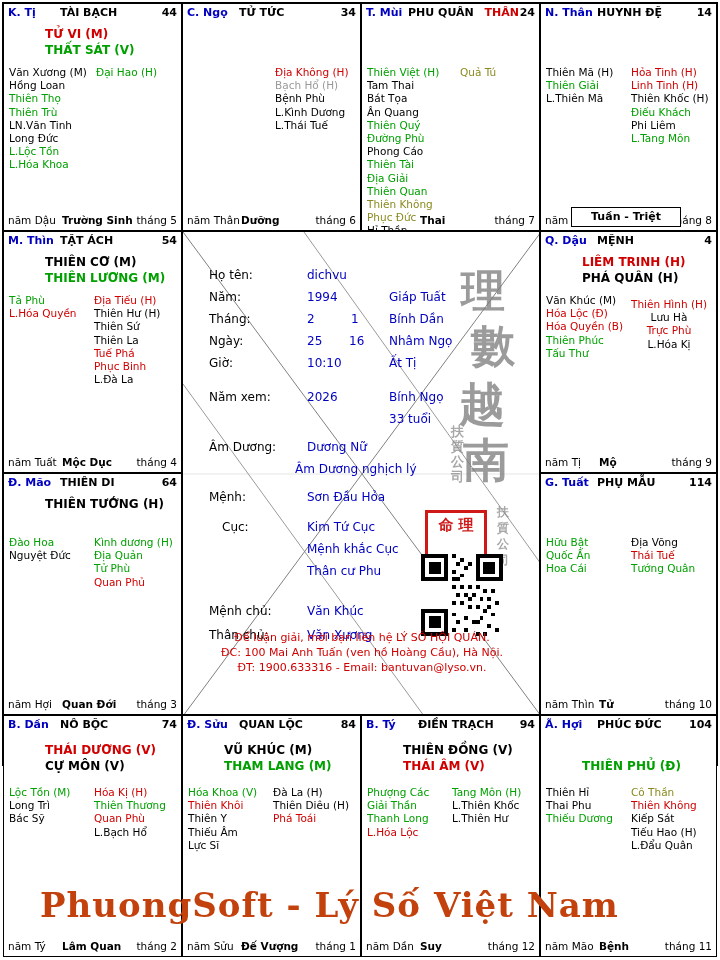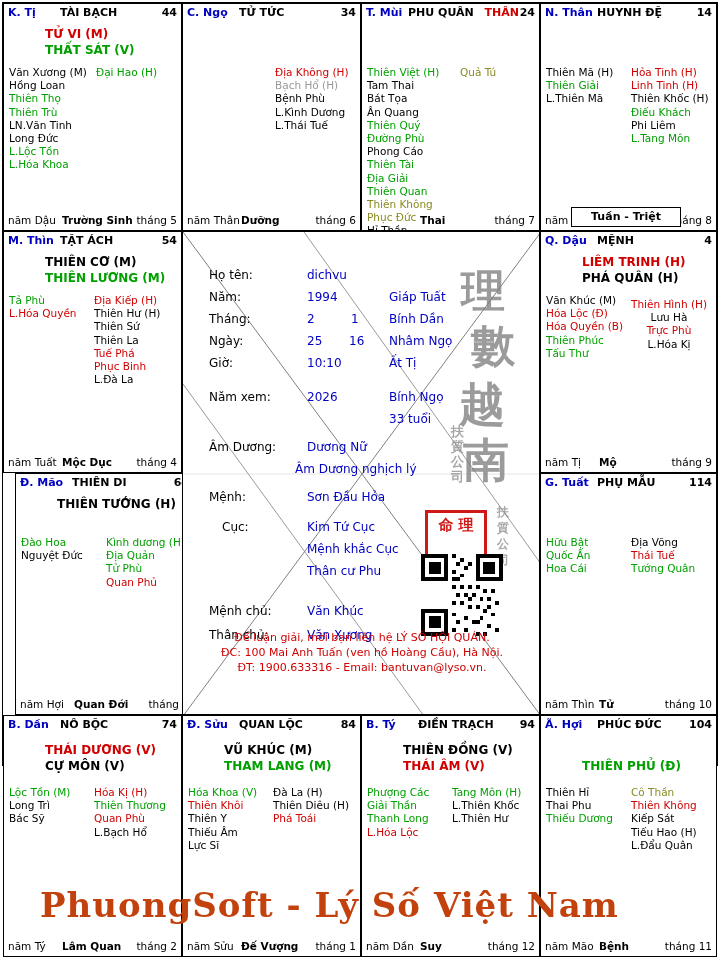--- a/index.html
+++ b/index.html
@@ -227,21 +227,21 @@
     <div class="titles">
       <div class="t-black">THIÊN CƠ (M)</div>
       <div class="t-green">THIÊN LƯƠNG (M)</div>
     </div>
     <div class="stars">
       <div class="col colL" style="top:62px;">
         <div class="star c-green">Tả Phù</div>
         <div class="star c-red">L.Hóa Quyền</div>
       </div>
       <div class="col" style="left:90px;top:62px;">
-        <div class="star c-red">Địa Kiếp (H)</div>
+        <div class="star c-red">Địa Tiếu (H)</div>
         <div class="star c-black">Thiên Hư (H)</div>
         <div class="star c-black">Thiên Sứ</div>
         <div class="star c-black">Thiên La</div>
         <div class="star c-red">Tuế Phá</div>
         <div class="star c-red">Phục Binh</div>
         <div class="star c-black">L.Đà La</div>
       </div>
     </div>
     <div class="foot">
       <span class="l">năm Tuất</span>
@@ -275,21 +275,21 @@
         <div class="star c-black">L.Hóa Kị</div>
       </div>
     </div>
     <div class="foot">
       <span class="l">năm Tị</span>
       <span class="m">Mộ</span>
       <span class="r">tháng 9</span>
     </div>
   </div>
 
-  <div class="cell" style="left:12px;top:470px;width:179px;height:242px;padding-left:20px;">
+  <div class="cell" style="left:0;top:470px;width:179px;height:242px;padding-left:20px;">
     <div class="hd">
       <span class="chi">Đ. Mão</span>
       <span class="cung">THIÊN DI</span>
       <span class="num">64</span>
     </div>
     <div class="titles">
       <div class="t-black">THIÊN TƯỚNG (H)</div>
     </div>
     <div class="stars">
       <div class="col colL" style="top:62px;">

